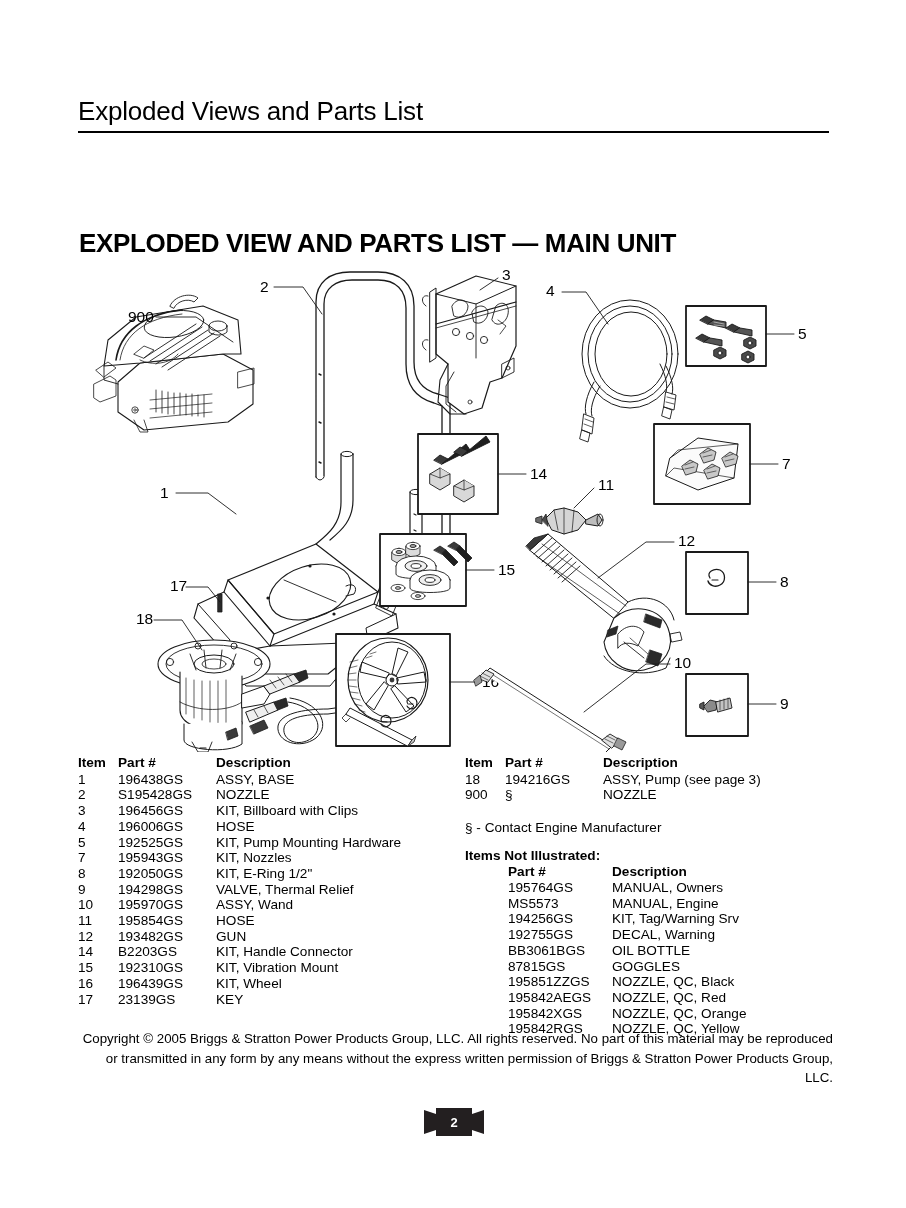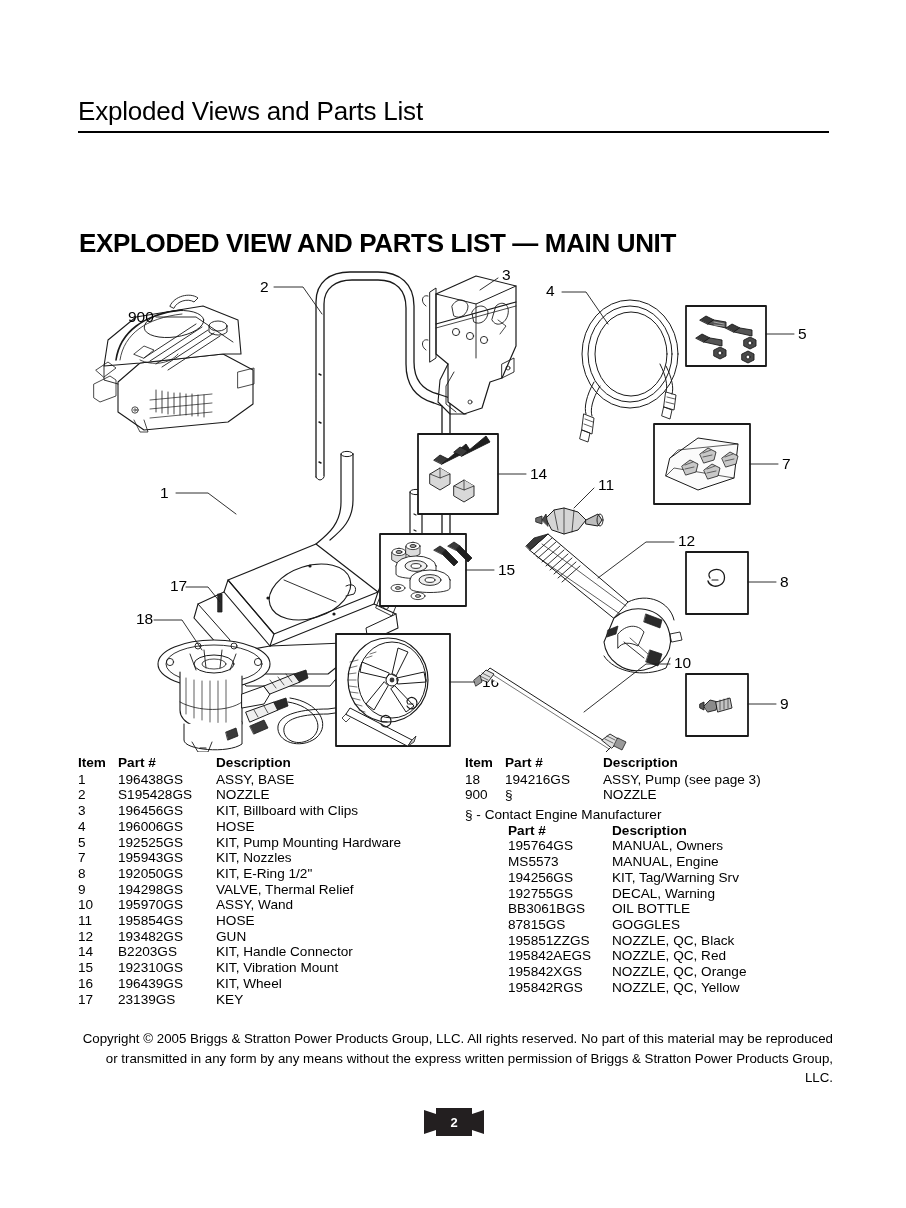--- a/index.html
+++ b/index.html
@@ -100,21 +100,21 @@
   .ptable thead th {
     font-weight: bold;
     padding-bottom: 1px;
   }
   .c-item { width: 40px; text-align: right; padding-right: 9px; }
   .c-part { width: 98px; }
   .c-desc { }
   .th-item { text-align: left !important; padding-right: 0 !important; margin-left: 32px; }
 
   .note-line {
-    margin-top: 4px;
+    margin-top: 17px;
     white-space: nowrap;
   }
   .subhead {
     font-weight: bold;
     margin-top: 12px;
     margin-bottom: 1px;
     white-space: nowrap;
   }
   .nitable {
     border-collapse: collapse;
@@ -776,20 +776,21 @@
           <tr>
             <td class="c-item">900</td>
             <td class="c-part">§</td>
             <td class="c-desc">NOZZLE</td>
           </tr>
         </tbody>
       </table>
 
       <div class="note-line">§ - Contact Engine Manufacturer</div>
 
+      <div class="subhead">Items Not Illustrated:</div>
 
       <table class="nitable">
         <thead>
           <tr>
             <th class="n-part">Part #</th>
             <th>Description</th>
           </tr>
         </thead>
         <tbody>
           <tr>

